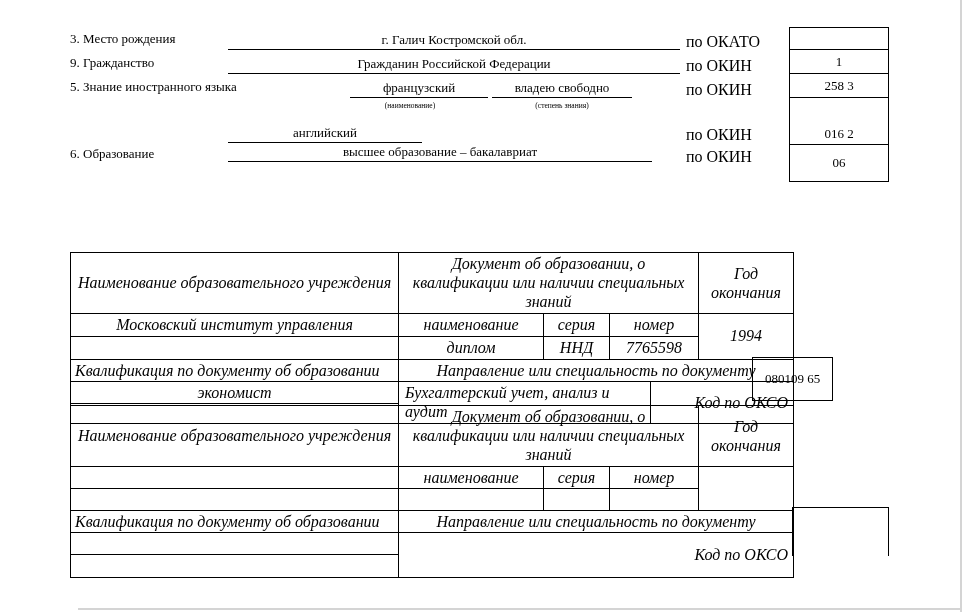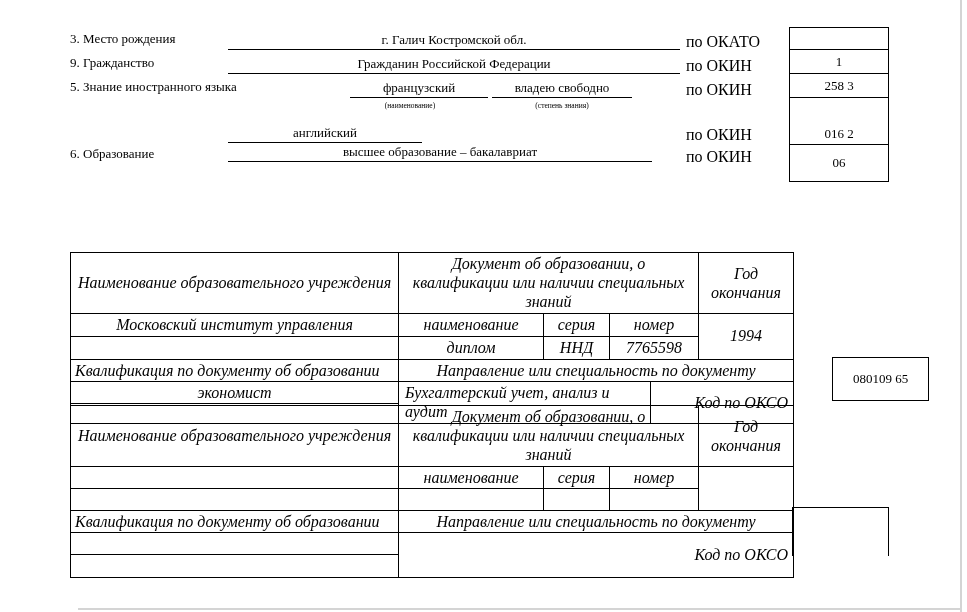--- a/index.html
+++ b/index.html
@@ -106,21 +106,21 @@
             <div class="okso-lbl">Код по ОКСО</div>
           </div>
         </td>
       </tr>
       <tr style="height:20px">
         <td></td>
       </tr>
     </tbody>
       </table>
   </div>
-  <div class="abs okso-box" style="left:832px;top:357px;width:97px;height:44px">080109 65</div>
+  <div class="abs okso-box" style="left:752px;top:357px;width:81px;height:44px">080109 65</div>
 
   <div class="abs" style="left:70px;top:405px">
     <table class="edu" style="width:723px">
       <colgroup>
           <col style="width:328px">
           <col style="width:145px">
           <col style="width:66px">
           <col style="width:89px">
           <col style="width:95px">
         </colgroup>

